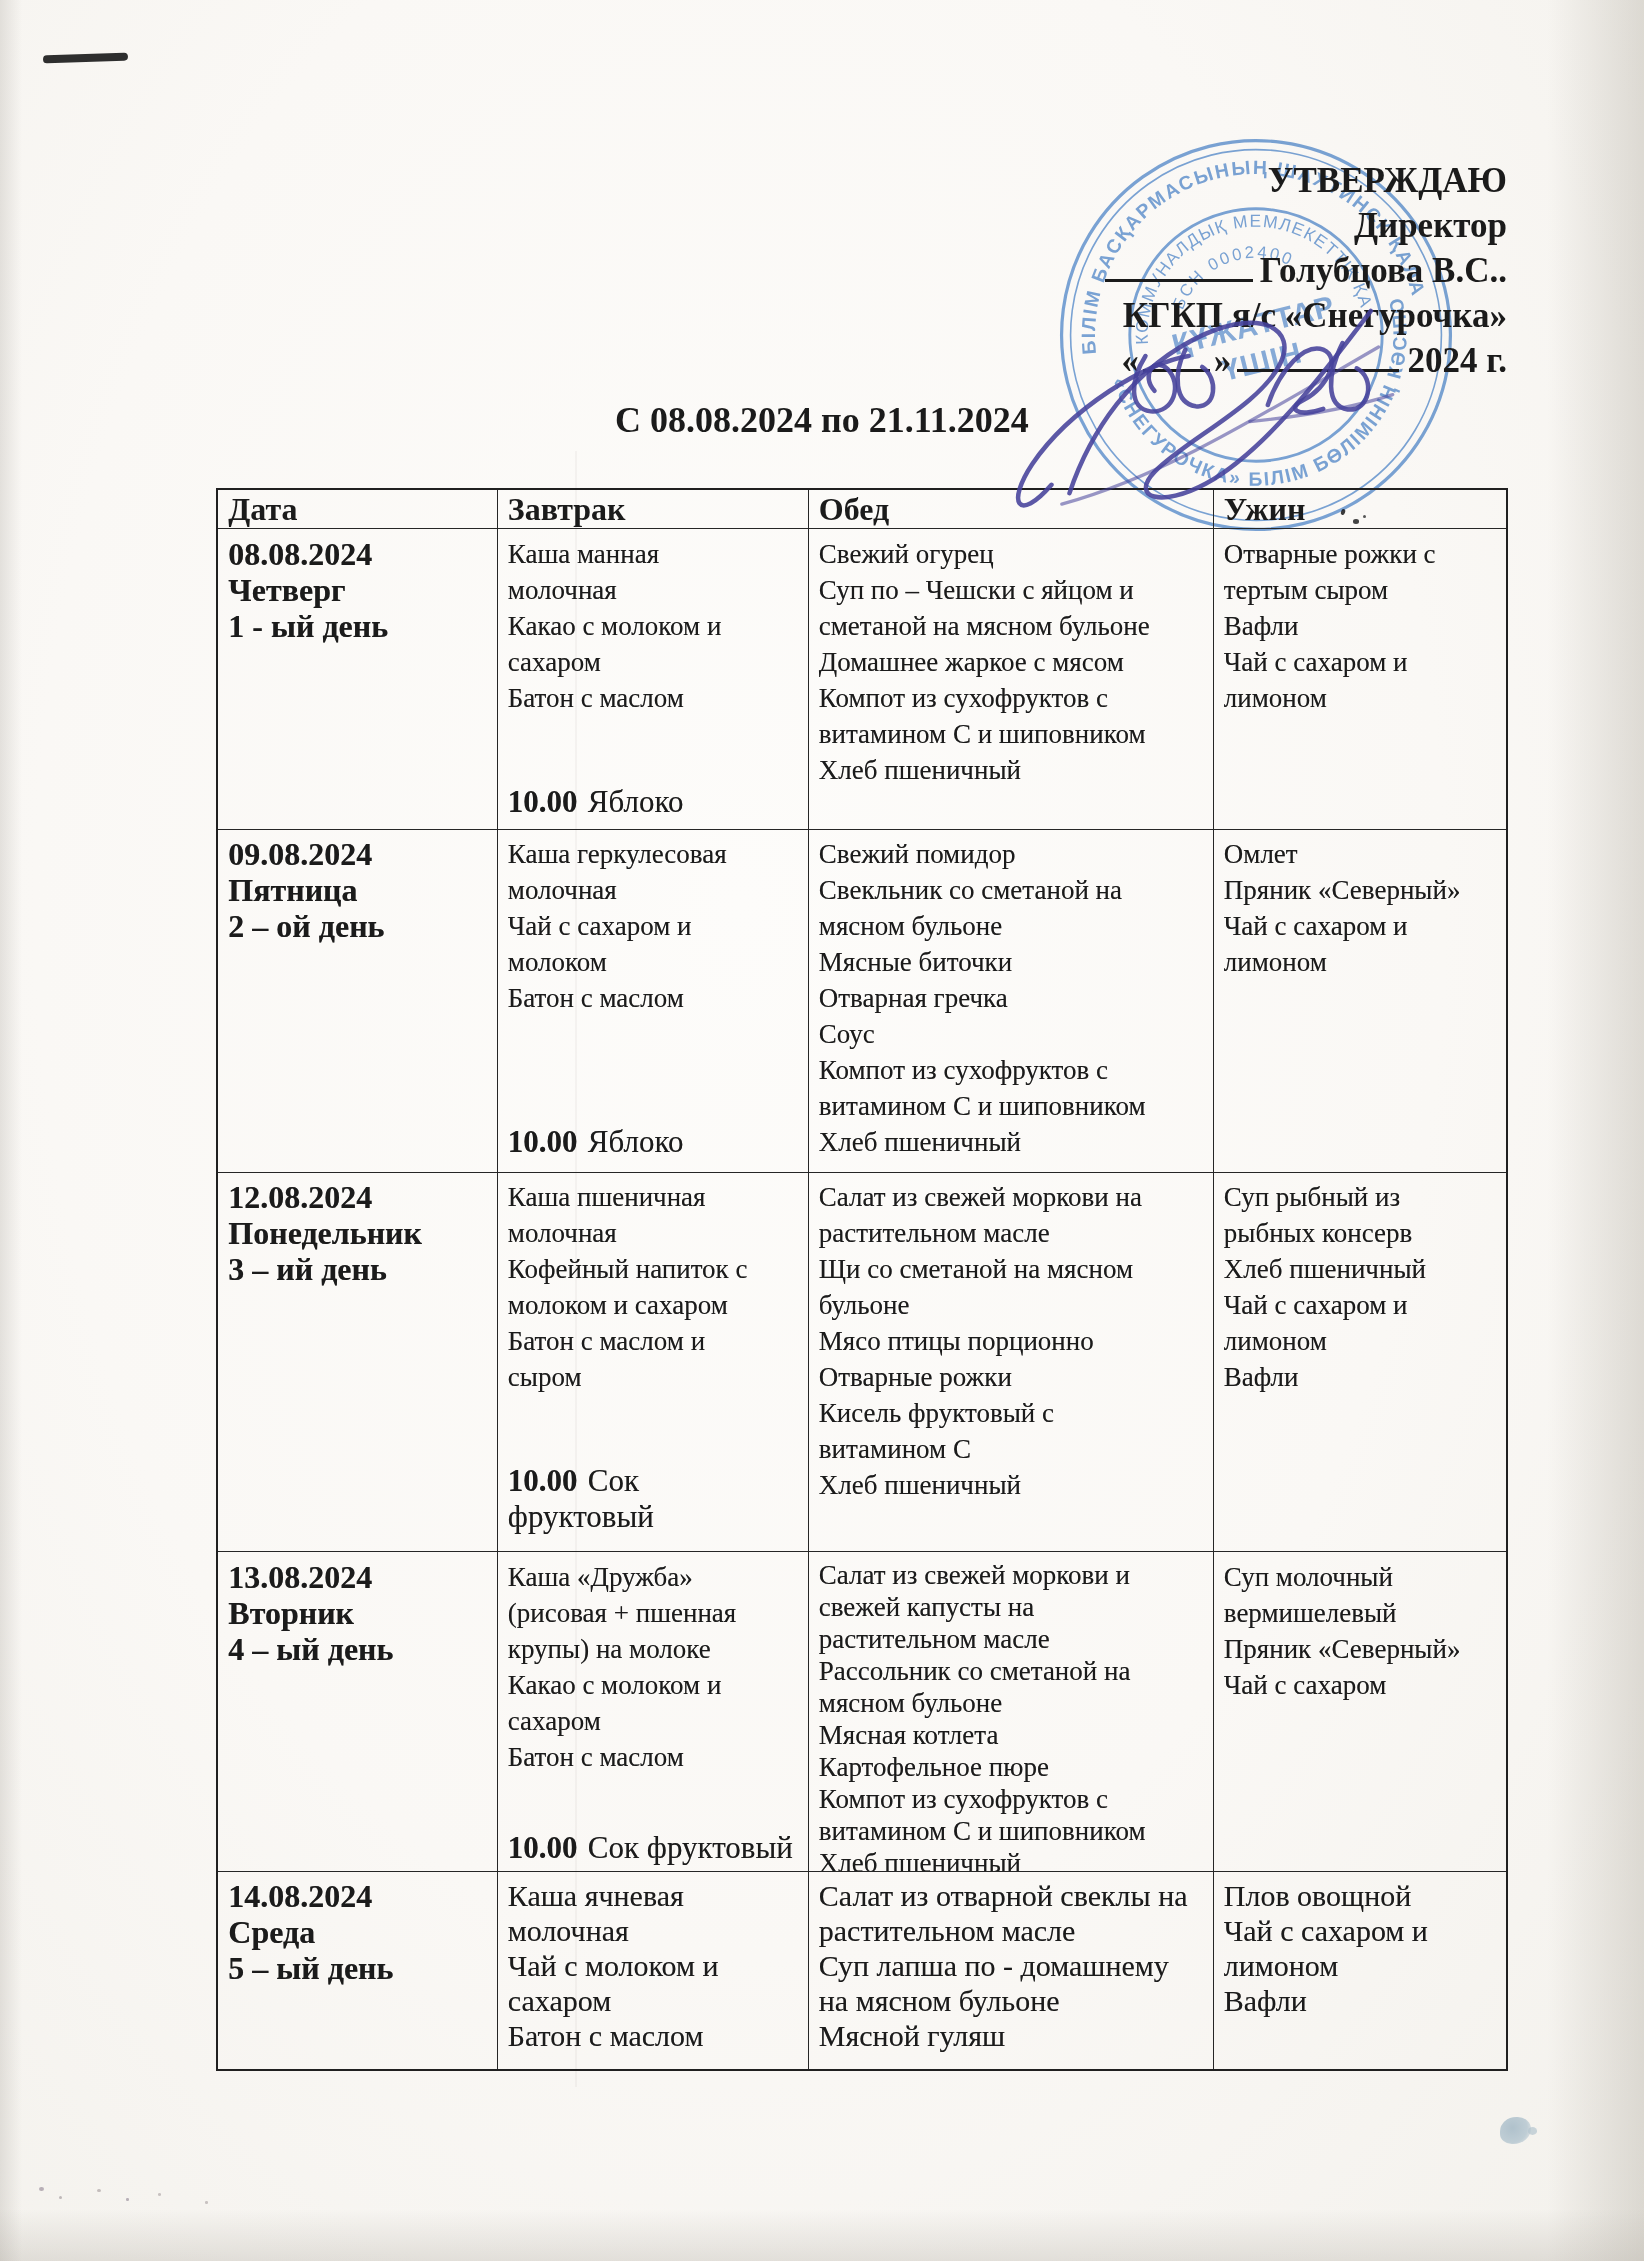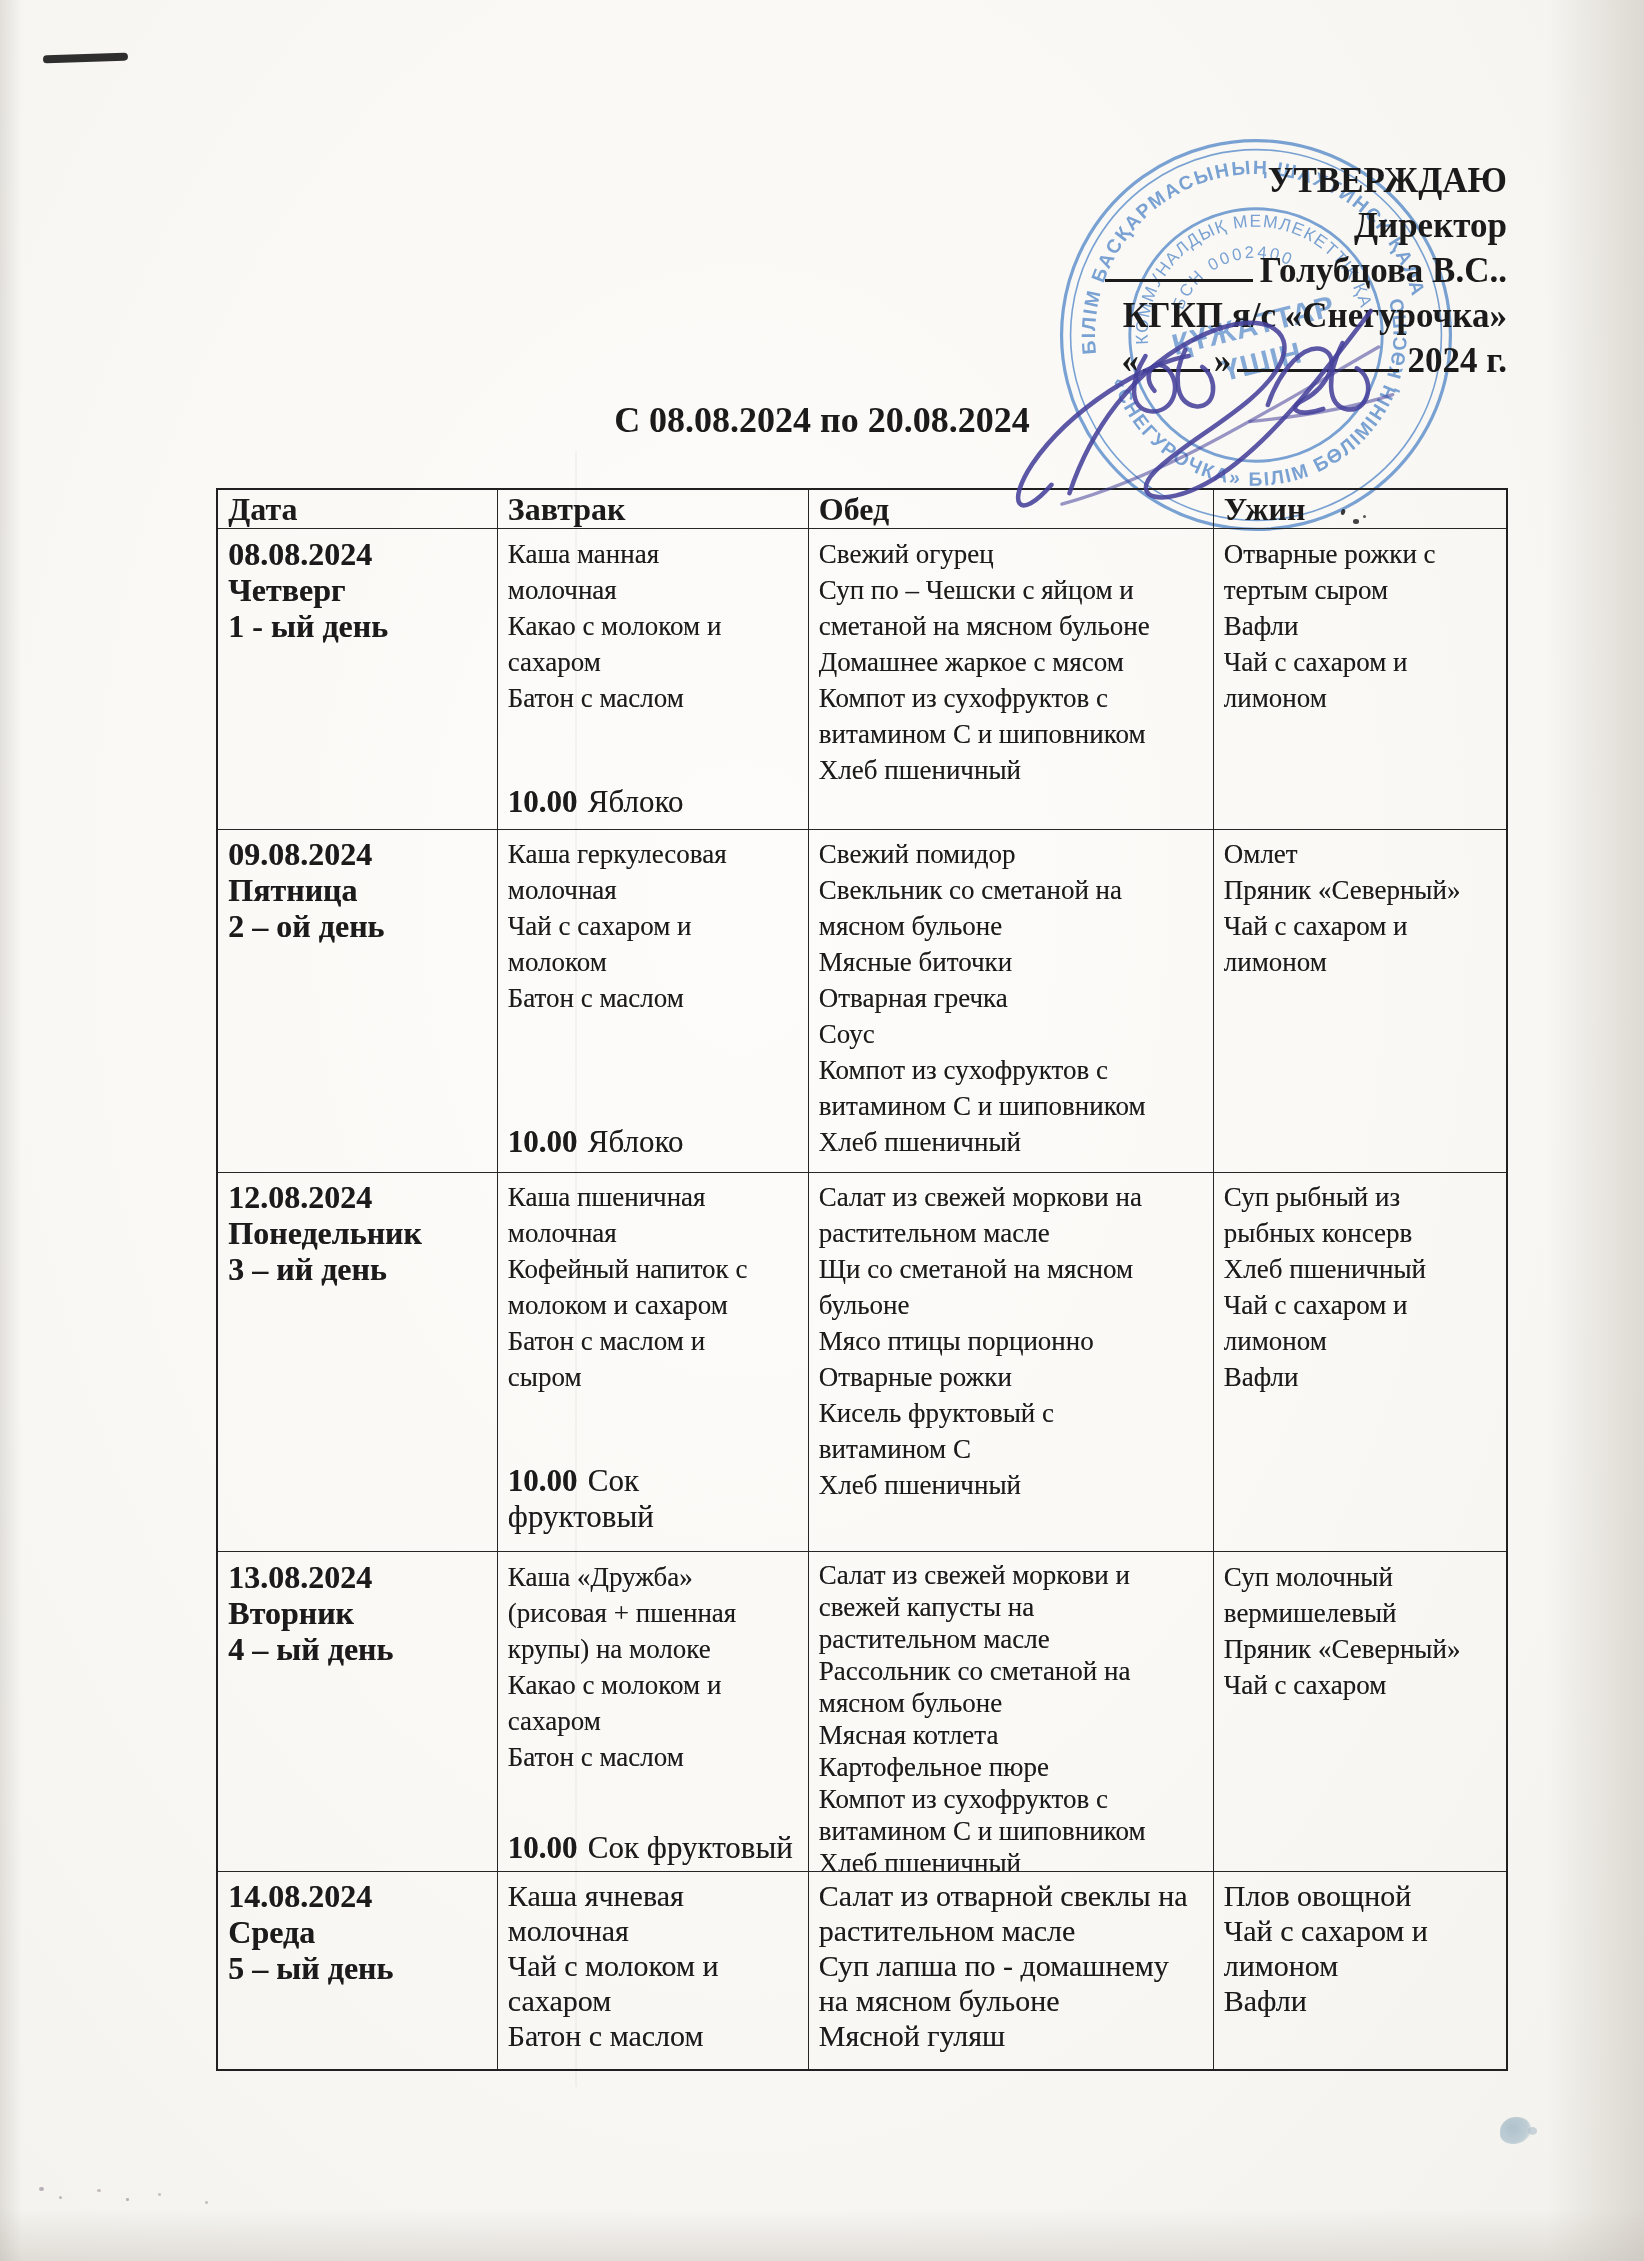--- a/index.html
+++ b/index.html
@@ -130,21 +130,21 @@
 
   <div class="approval">
     <div>УТВЕРЖДАЮ</div>
     <div>Директор</div>
     <div><span class="u u-name"></span><span>Голубцова В.С..</span></div>
     <div>КГКП я/с «Снегурочка»</div>
     <div><span>«</span><span class="u u-day"></span><span>»</span><span class="u u-month"></span><span>2024 г.</span></div>
   </div>
 
   <div class="doc-title">
-    <div>С 08.08.2024 по 20.08.2024</div>
+    <div>С 08.08.2024 по 21.11.2024</div>
   </div>
 
   <table class="menu-table">
     <colgroup>
       <col style="width:280px">
         <col style="width:311px">
         <col style="width:405px">
         <col style="width:294px">
     </colgroup>
     <tbody>

